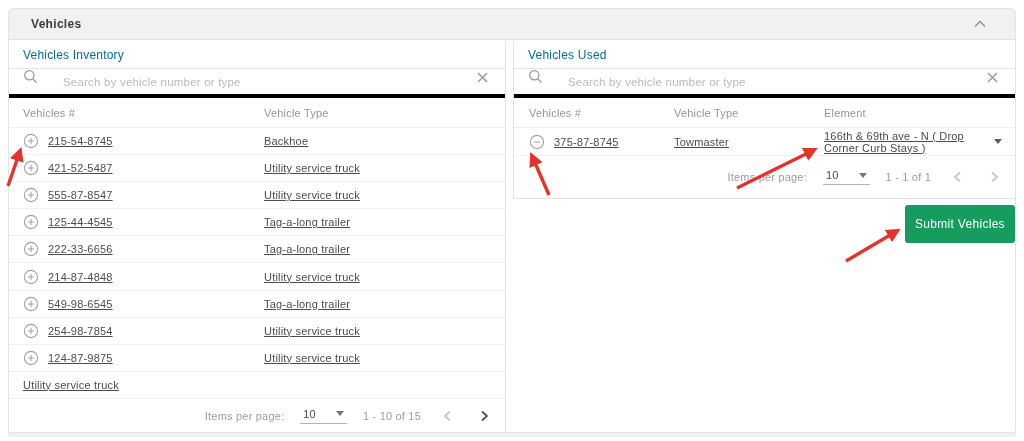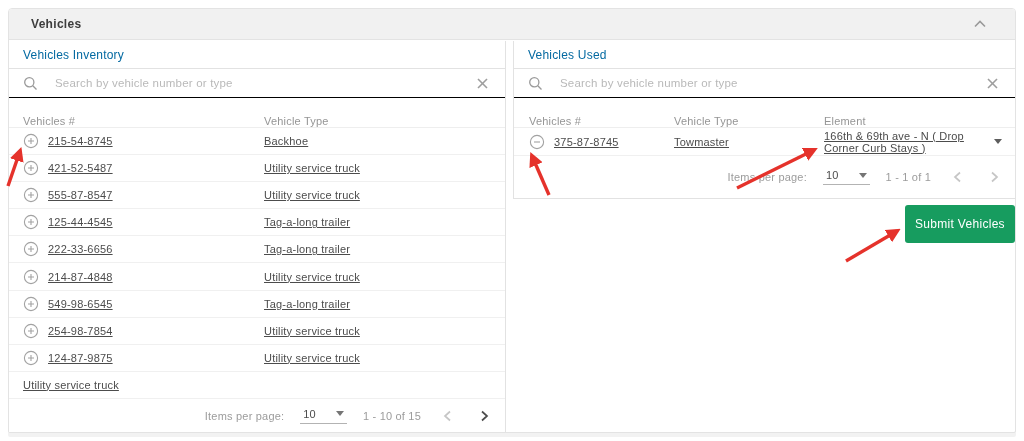--- a/index.html
+++ b/index.html
@@ -13,29 +13,29 @@
     padding:0 26px 0 22px; }
   .card-title { font-size:12px; font-weight:700; color:#3d3d3d; letter-spacing:.3px; }
   .left-box { position:absolute; left:0; top:32px; bottom:0; width:497px;
     border-right:1px solid #e2e2e2; display:flex; flex-direction:column; background:#fff; }
   .right-box { position:absolute; left:504px; top:32px; right:0; height:158px;
     border-left:1px solid #e2e2e2; border-bottom:1px solid #e2e2e2;
     display:flex; flex-direction:column; background:#fff; }
   .panel-title { height:28px; flex:0 0 28px; border-bottom:1px solid #e2e2e2;
     display:flex; align-items:center; padding:0 14px; font-size:12px; font-weight:400;
     color:#0369a1; letter-spacing:.2px; }
-  .search-row { height:29px; flex:0 0 29px; border-bottom:1px solid #000000;
-    display:flex; align-items:center; padding:0 14px; }
+  .search-row { height:29px; flex:0 0 29px; border-bottom:4px solid #000000;
+    display:flex; padding:0 14px;gap:8px; }
   .search-row svg.mag { margin-right:17px; flex:0 0 auto; }
   .search-input { flex:1; border:none; outline:none; font-size:11.5px; color:#4a4a4a;
     letter-spacing:.2px; font-family:inherit; background:transparent; }
   .search-input::placeholder { color:#b9b9b9; }
   .clear-btn { background:none; border:none; cursor:pointer; padding:2px; display:flex; }
   .thead { height:30px; flex:0 0 30px; border-bottom:1px solid #eeeeee;
-    display:flex; align-items:flex-end; font-size:11px; color:#959595; letter-spacing:.2px; }
+    display:flex; align-items:center; font-size:11px; color:#959595; letter-spacing:.2px; }
   .lpad { padding-left:14px; } .rpad { padding-left:15px; }
   .lc1 { width:241px; } .lc2 { flex:1; }
   .rc1 { width:145px; } .rc2 { width:150px; } .rc3 { flex:1; }
   .rows { flex:1; display:flex; flex-direction:column; }
   .trow { flex:1; display:flex; align-items:center; border-bottom:1px solid #f0f0f0;
     font-size:11px; color:#4c4c4c; letter-spacing:.2px;text-decoration:underline; }
   .trow-fixed { flex:0 0 28px; height:28px; }
   .numcell { display:flex; align-items:center; gap:9px; }
   .circle-btn { width:16px; height:16px; background:none; border:none; padding:0;
     cursor:pointer; display:flex; align-items:center; justify-content:center; }

